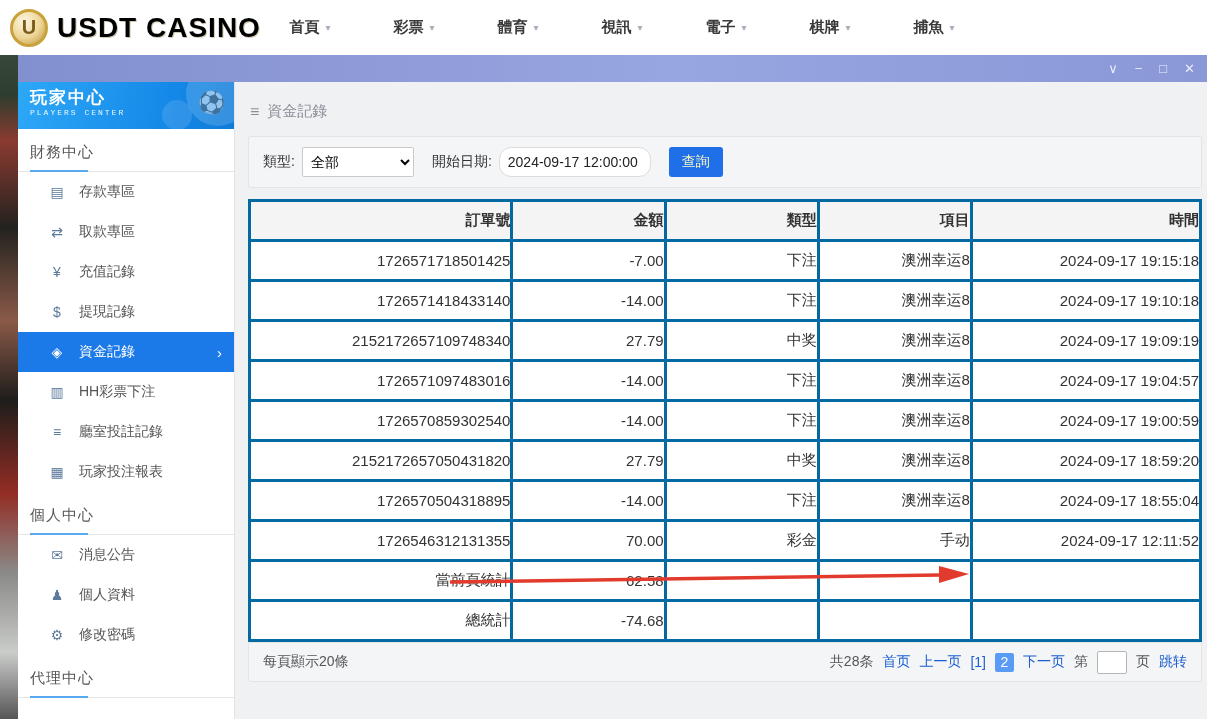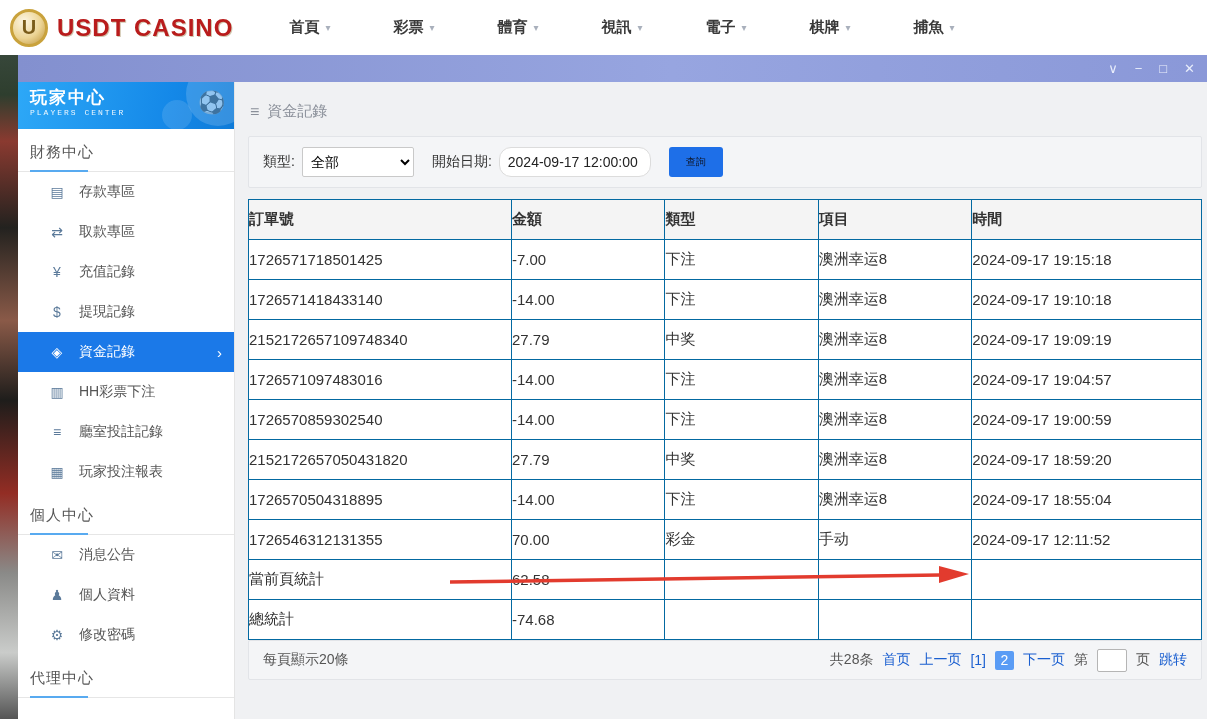--- a/index.html
+++ b/index.html
@@ -6,21 +6,21 @@
   html,body { width:1207px; height:719px; }
   body { font-family: "Liberation Sans", "DejaVu Sans", sans-serif; background:#fff; overflow:hidden; }
   .screen { position:relative; width:1207px; height:719px; overflow:hidden; background:#fff; }
 
   
   .top-header { height:55px; display:flex; align-items:center; background:#fff; position:relative; z-index:3; }
   .logo { display:flex; align-items:center; gap:9px; padding-left:10px; width:238px; }
   .logo-badge { width:38px; height:38px; border-radius:50%; border:3px solid #c9a23c;
     background: radial-gradient(circle at 35% 30%, #fdf6e3, #ecd494 55%, #bb9136);
     color:#7a5c1a; font-weight:bold; display:flex; align-items:center; justify-content:center; font-size:20px; flex:0 0 auto; }
-  .logo-text { font-size:24px; font-weight:800; color:#b91c1c; letter-spacing:1px;
+  .logo-text { font-size:28px; font-weight:800; color:#000000; letter-spacing:1px;
     text-shadow:1px 1px 0 rgba(122,92,26,.35); white-space:nowrap; }
   .nav { display:flex; margin-left:20px; }
   .nav-item { width:104px; display:flex; align-items:center; justify-content:center; gap:6px;
     font-size:15px; color:#3a3a3a; font-weight:600; cursor:pointer; height:55px; }
   .nav-item .chev { color:#a9b0bc; font-size:10px; }
 
   
   .bg-strip { position:absolute; left:0; top:55px; width:18px; height:664px;
     background: linear-gradient(180deg,#37473a 0%,#2e3e2e 6%,#8a3a30 13%,#23221f 26%,#8a5a48 40%,
       #1e1d1b 52%,#932d24 66%,#8a8a88 78%,#caccca 90%,#555 100%); }
@@ -61,25 +61,25 @@
   .main { flex:1; min-width:0; background:#f0f1f3; padding:0 5px 0 13px; display:flex; flex-direction:column; }
   .breadcrumb { padding:20px 0 15px 2px; font-size:15px; color:#8a8f99; display:flex; align-items:center; gap:8px; }
   .breadcrumb .menu-ic { color:#8a8f99; font-size:16px; cursor:pointer; }
 
   .filterbar { height:52px; flex:0 0 auto; background:#f4f5f7; border:1px solid #e2e4e8; border-radius:2px;
     display:flex; align-items:center; padding:0 14px; font-size:14px; color:#333; }
   .filterbar label { margin-right:7px; }
   .filterbar .grp { display:flex; align-items:center; margin-right:18px; }
   .filterbar select { width:112px; height:30px; border:1px solid #c9c9c9; border-radius:2px; background:#fff; font-size:14px; padding:0 4px; }
   .filterbar input { width:152px; height:30px; border:1px solid #dcdcdc; border-radius:12px; background:#fff; font-size:14px; padding:0 8px; color:#222; }
-  .btn-search { width:54px; height:30px; background:#1e6fe8; color:#0f172a; border:none; border-radius:3px; font-size:10px; cursor:pointer; }
+  .btn-search { width:54px; height:30px; background:#1e6fe8; color:#fef9c3; border:none; border-radius:3px; font-size:14px; cursor:pointer; }
 
   .tablewrap { margin-top:11px; }
   table { width:100%; border-collapse:collapse; background:#fff; table-layout:fixed; }
-  th, td { border:1px solid #0369a1; height:40px; text-align:left; font-size:15px; color:#333;
+  th, td { border:3px solid #0369a1; height:40px; text-align:right; font-size:15px; color:#333;
     overflow:hidden; white-space:nowrap; }
   th { background:#f4f4f4; font-weight:bold; }
 
   .footerbar { height:40px; flex:0 0 auto; background:#f4f5f7; border:1px solid #e2e4e8; border-radius:2px;
     display:flex; align-items:center; padding:0 14px; font-size:14px; color:#555; }
   .pager { margin-left:auto; display:flex; align-items:center; gap:9px; }
   .pager .lnk { color:#1a5fd0; cursor:pointer; }
   .pager .cur { min-width:19px; height:19px; line-height:19px; text-align:center; background:#5a9cf5; color:#fff; border-radius:2px; padding:0 3px; cursor:pointer; }
   .pager input { width:30px; height:23px; border:1px solid #b5b5b5; border-radius:2px; background:#fff; }
 

